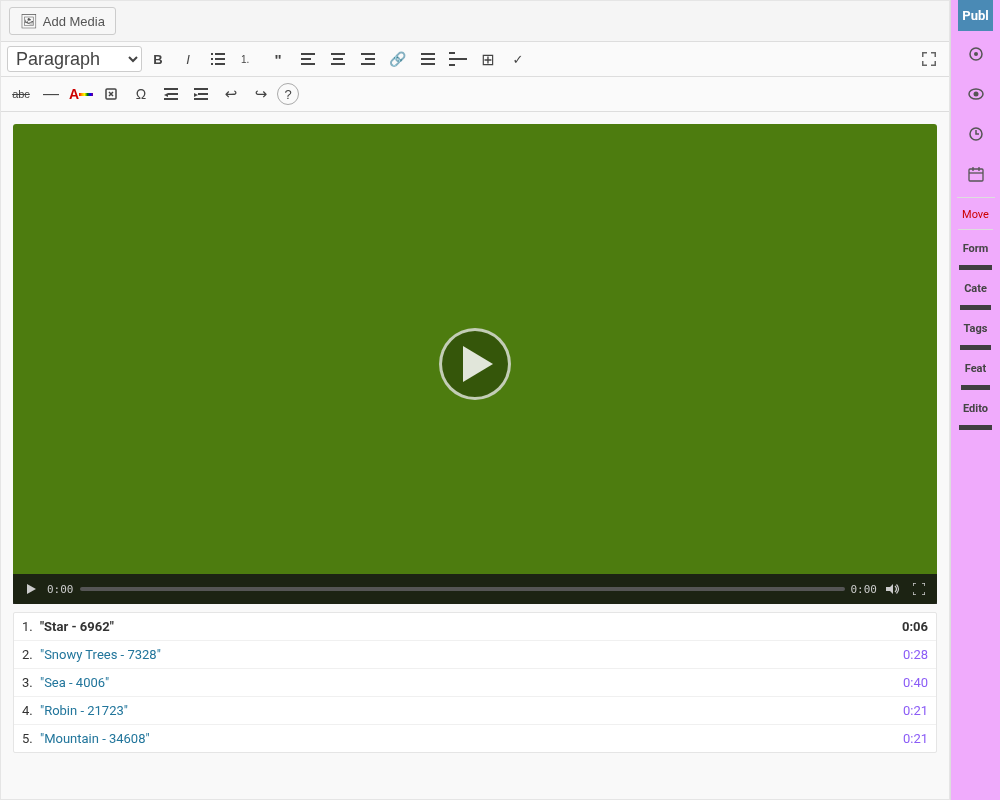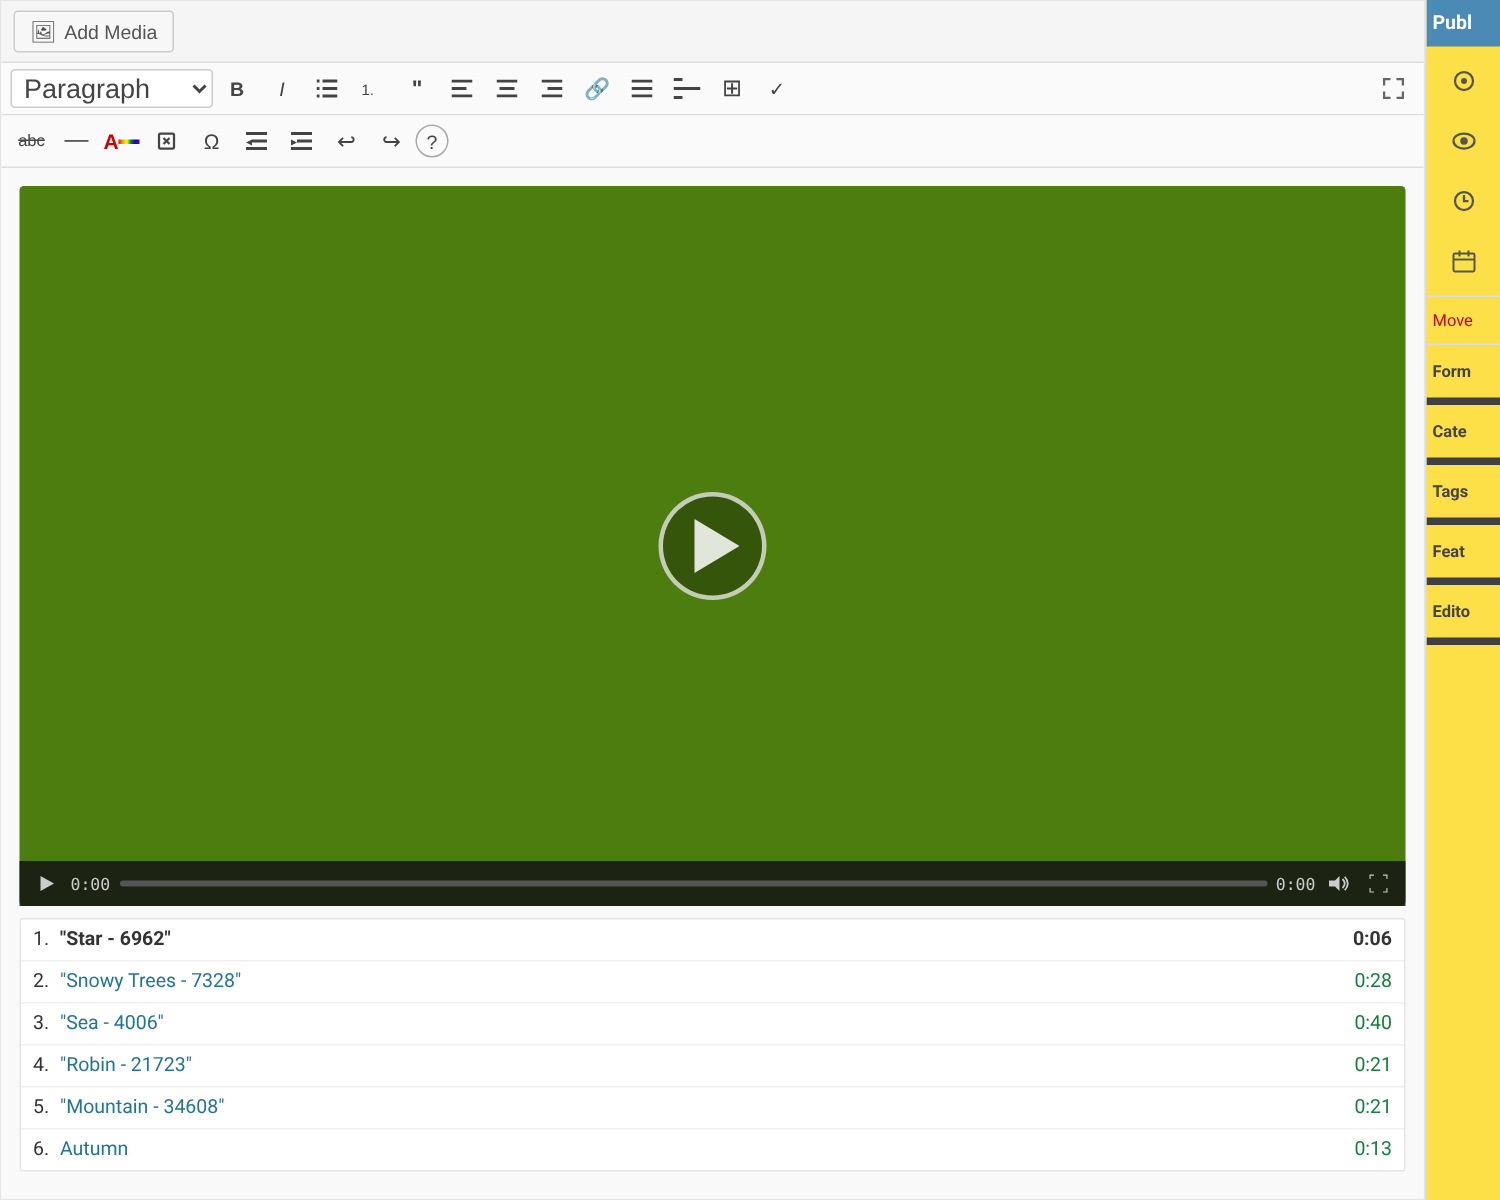--- a/index.html
+++ b/index.html
@@ -211,21 +211,21 @@
       align-items: center;
       padding: 6px 8px;
       border-bottom: 1px solid #f0f0f0;
       font-size: 13px;
     }
     .playlist-item:last-child { border-bottom: none; }
 
     .playlist-item .item-title { color: #21759b; cursor: pointer; }
     .playlist-item .item-title.active { color: #333; font-weight: bold; }
     .playlist-item .item-index { color: #333; margin-right: 4px; }
-    .playlist-item .item-duration { color: #15803d; font-size: 13px; }
+    .playlist-item .item-duration { color: #8b5cf6; font-size: 13px; }
     .playlist-item .item-duration.active { color: #333; font-weight: bold; }
 
     .sidebar-icon {
       width: 30px;
       height: 30px;
       display: flex;
       align-items: center;
       justify-content: center;
       color: #555;
       cursor: pointer;
@@ -438,32 +438,25 @@
         </div>
         <span class="item-duration">0:21</span>
       </div>
       <div class="playlist-item">
         <div>
           <span class="item-index">5.</span>
           <span class="item-title">"Mountain - 34608"</span>
         </div>
         <span class="item-duration">0:21</span>
       </div>
-      <div class="playlist-item">
-        <div>
-          <span class="item-index">6.</span>
-          <span class="item-title">Autumn</span>
-        </div>
-        <span class="item-duration">0:13</span>
-      </div>
     </div>
   </div>
 </div>
 
-<div style="width:50px;background:#fde047;border-left:1px solid #ddd;display:flex;flex-direction:column;overflow:hidden;">
+<div style="width:50px;background:#f0abfc;border-left:1px solid #ddd;display:flex;flex-direction:column;overflow:hidden;align-items:center;">
 
   <div style="background:#4a8ab5;color:#fff;padding:8px 4px;font-size:13px;font-weight:bold;overflow:hidden;">
     <span>Publ</span>
   </div>
 
   <div style="display:flex;flex-direction:column;align-items:center;padding:8px 4px;gap:10px;border-bottom:1px solid #ddd;">
     <div class="sidebar-icon">
       <svg width="16" height="16" viewBox="0 0 16 16" fill="#555">
         <circle cx="8" cy="8" r="6" fill="none" stroke="#555" stroke-width="1.5"></circle>
         <circle cx="8" cy="8" r="2" fill="#555"></circle>

